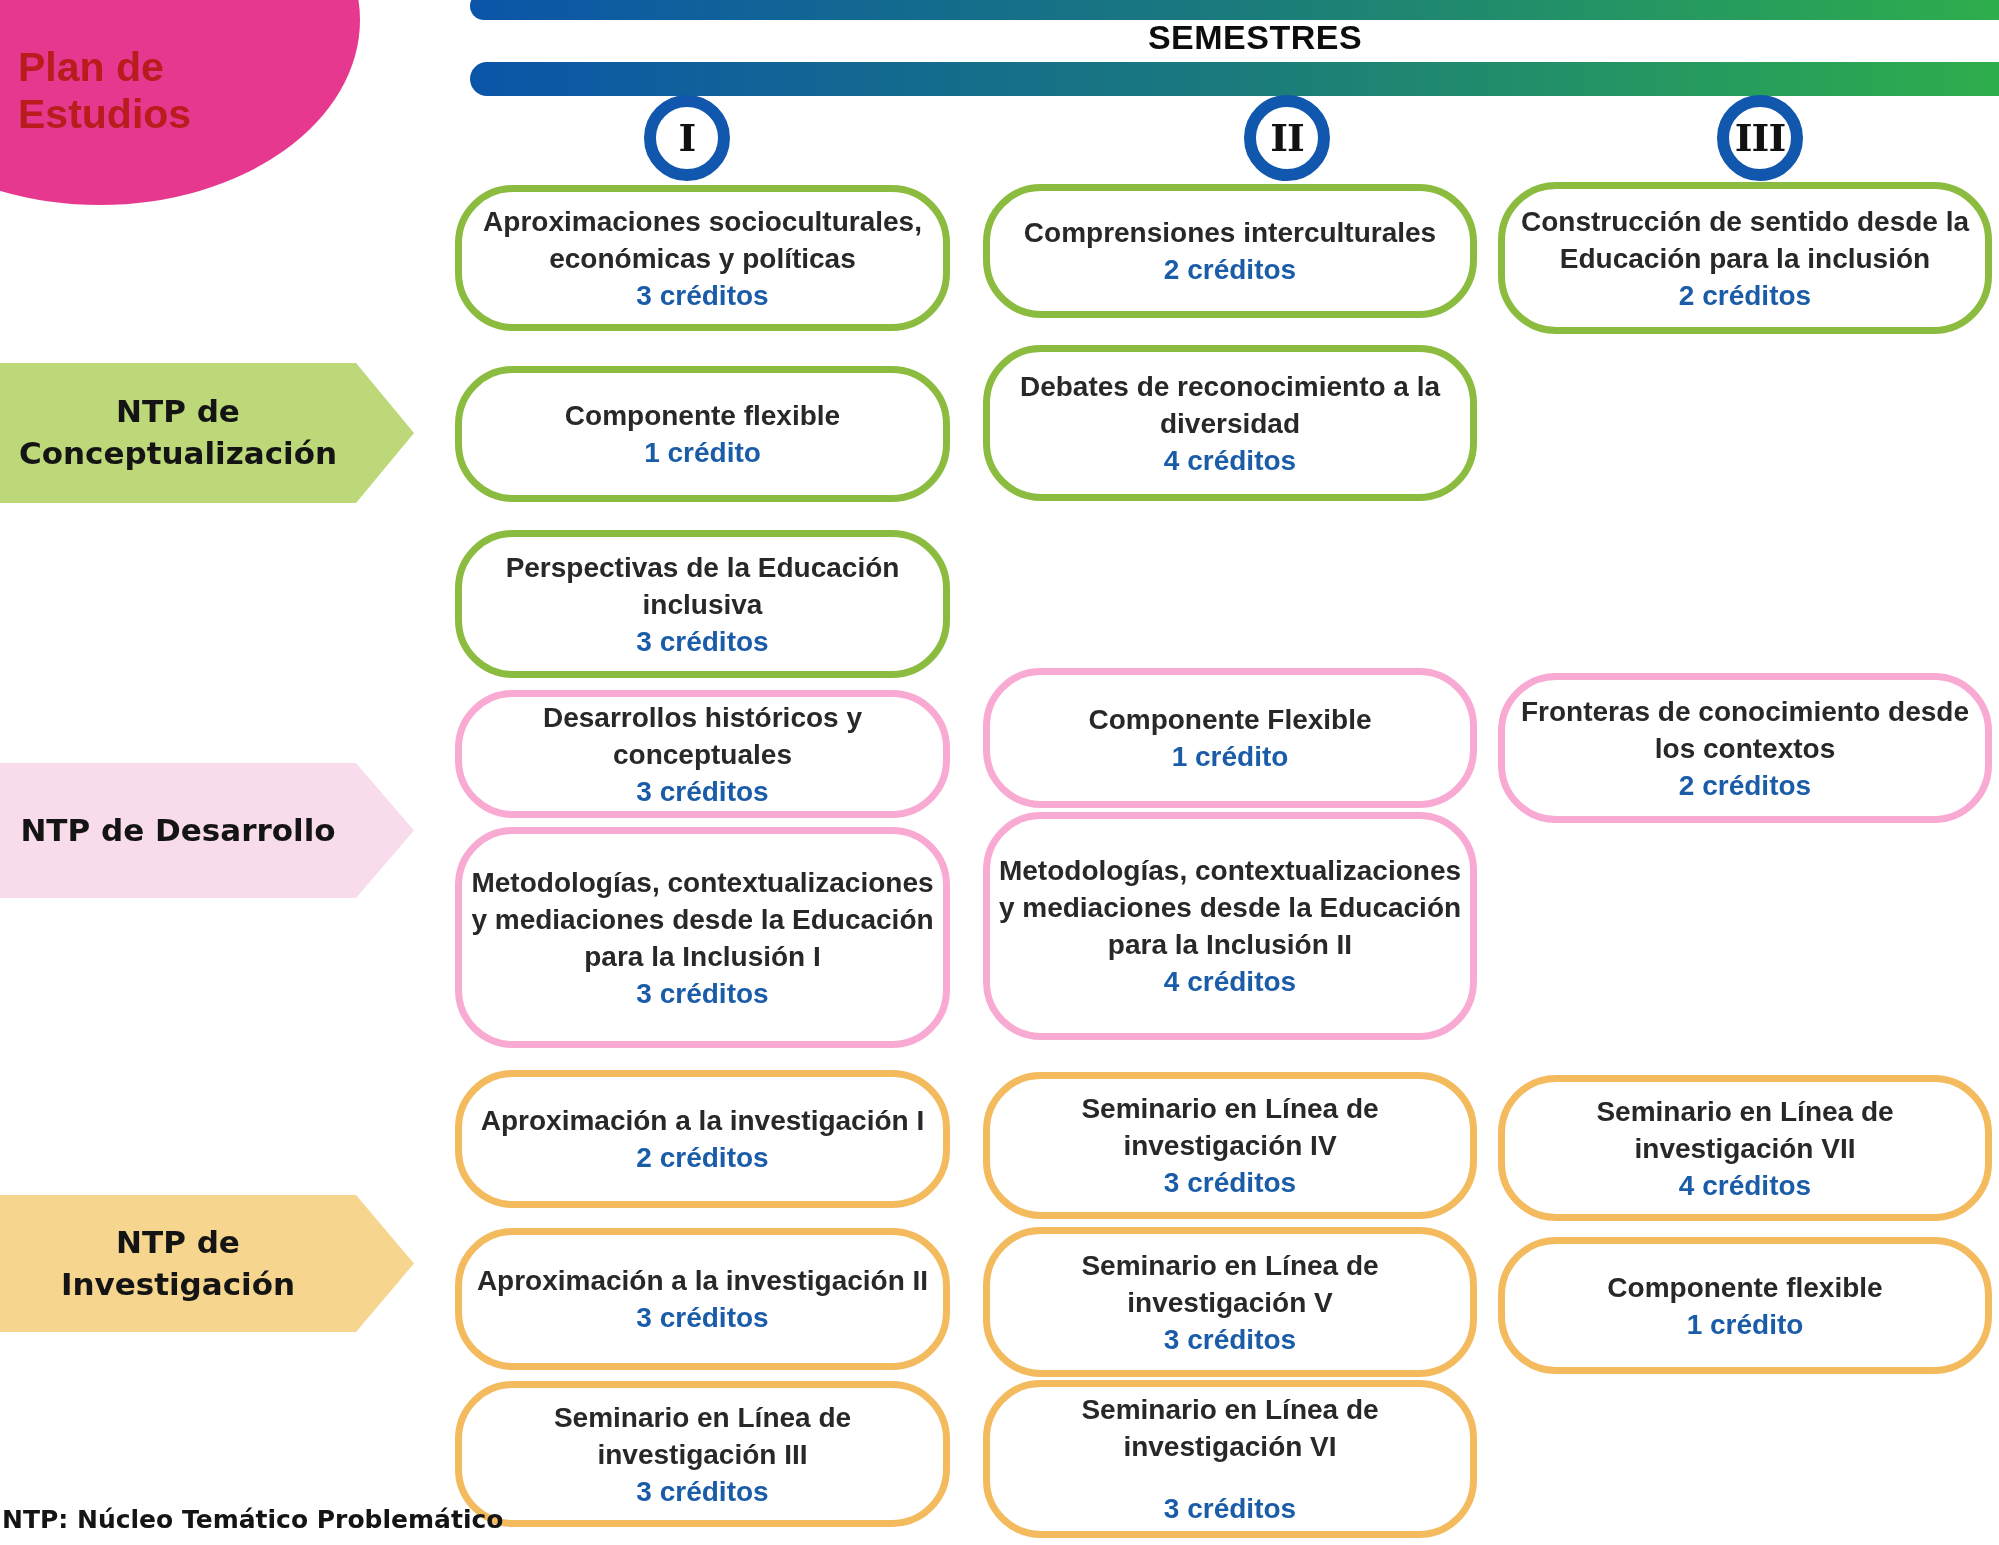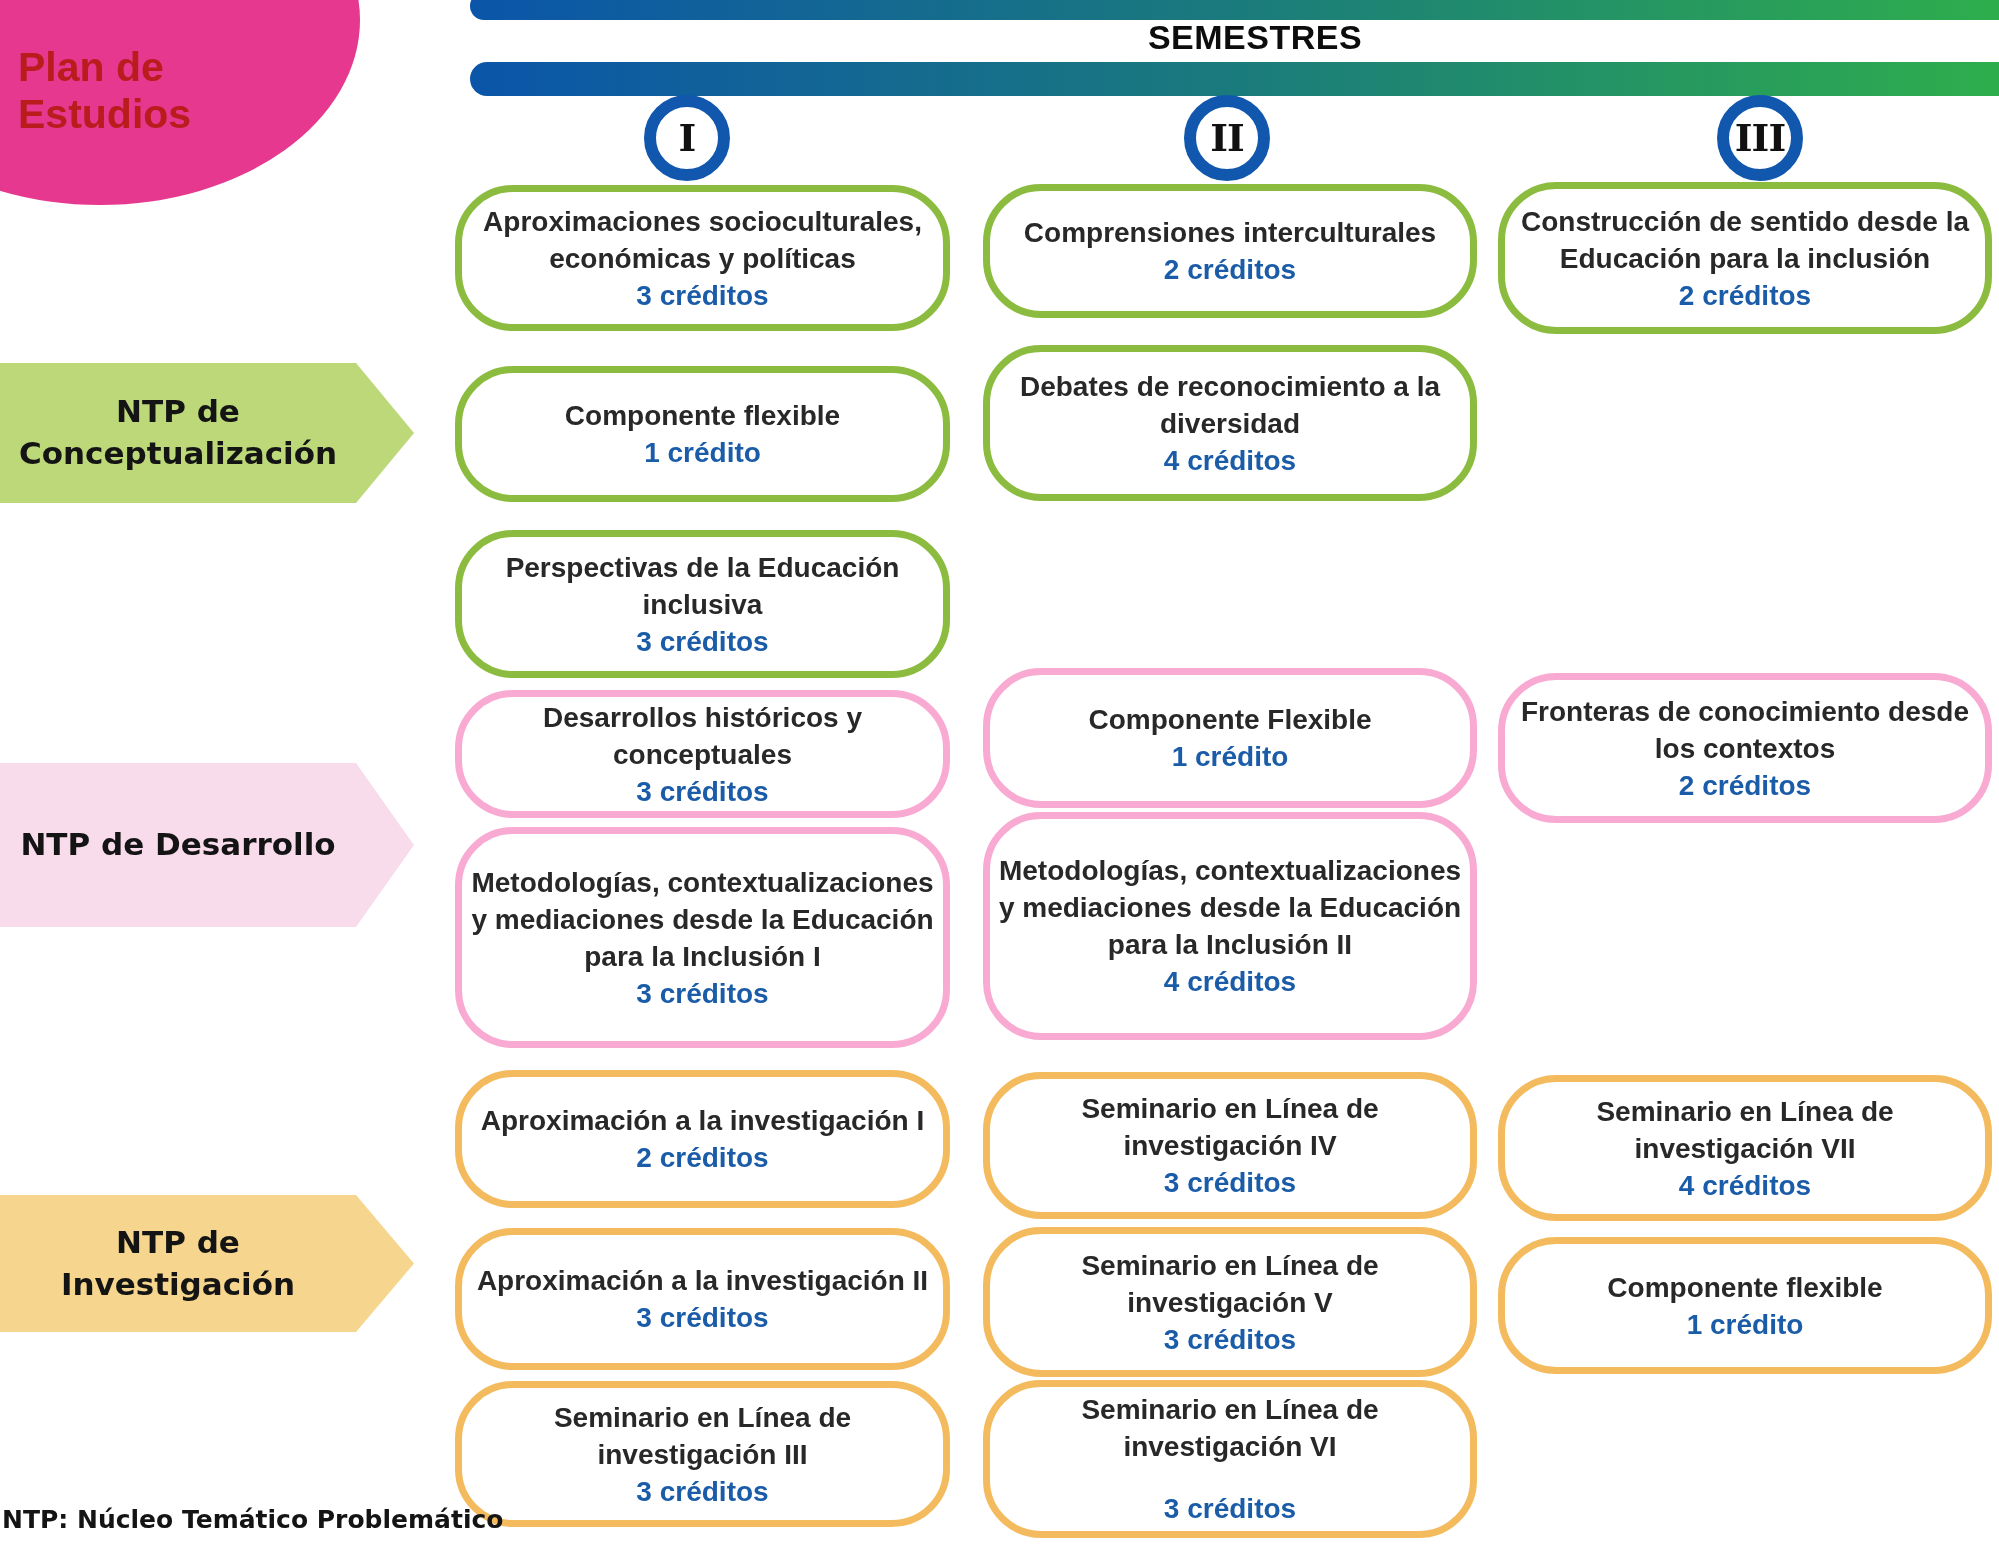--- a/index.html
+++ b/index.html
@@ -45,21 +45,21 @@
     position:absolute;left:0;width:414px;
     clip-path:polygon(0 0,86% 0,100% 50%,86% 100%,0 100%);
     display:flex;align-items:center;justify-content:center;
     padding-right:58px;box-sizing:border-box;
   }
   .banner span{
     font-family:"DejaVu Sans",sans-serif;font-weight:bold;font-size:31px;color:#141414;
     text-align:center;white-space:pre-line;line-height:1.35;
   }
   .banner.green{top:363px;height:140px;background:var(--green-banner,#bcd878);}
-  .banner.pinkb{top:763px;height:164px;background:var(--pink-banner,#f8dcec);}
+  .banner.pinkb{top:763px;height:135px;background:var(--pink-banner,#f8dcec);}
   .banner.orange{top:1195px;height:137px;background:var(--orange-banner,#f6d68e);}
 
   
   .card{
     position:absolute;box-sizing:border-box;background:#ffffff;
     border-radius:58px;border:7px solid #999;
     display:flex;flex-direction:column;align-items:center;justify-content:center;
     padding:4px 5px;text-align:center;
   }
   .card.green{border-color:var(--green-border,#8cbc3f);}
@@ -83,21 +83,21 @@
 <div class="stage">
 
   <div class="bar top"></div>
   <div class="bar bottom"></div>
   <div class="semestres-title">SEMESTRES</div>
 
   <div class="pink-blob"></div>
   <div class="plan-title">Plan de Estudios</div>
 
   <div class="sem-badge" style="left:644px;">I</div>
-  <div class="sem-badge" style="left:1184px;">II</div>
+  <div class="sem-badge" style="left:1244px;">II</div>
   <div class="sem-badge" style="left:1717px;">III</div>
 
   <div class="banner green">
     <span>NTP de
 Conceptualización</span>
   </div>
   <div class="banner pinkb">
     <span>NTP de Desarrollo</span>
   </div>
   <div class="banner orange">

